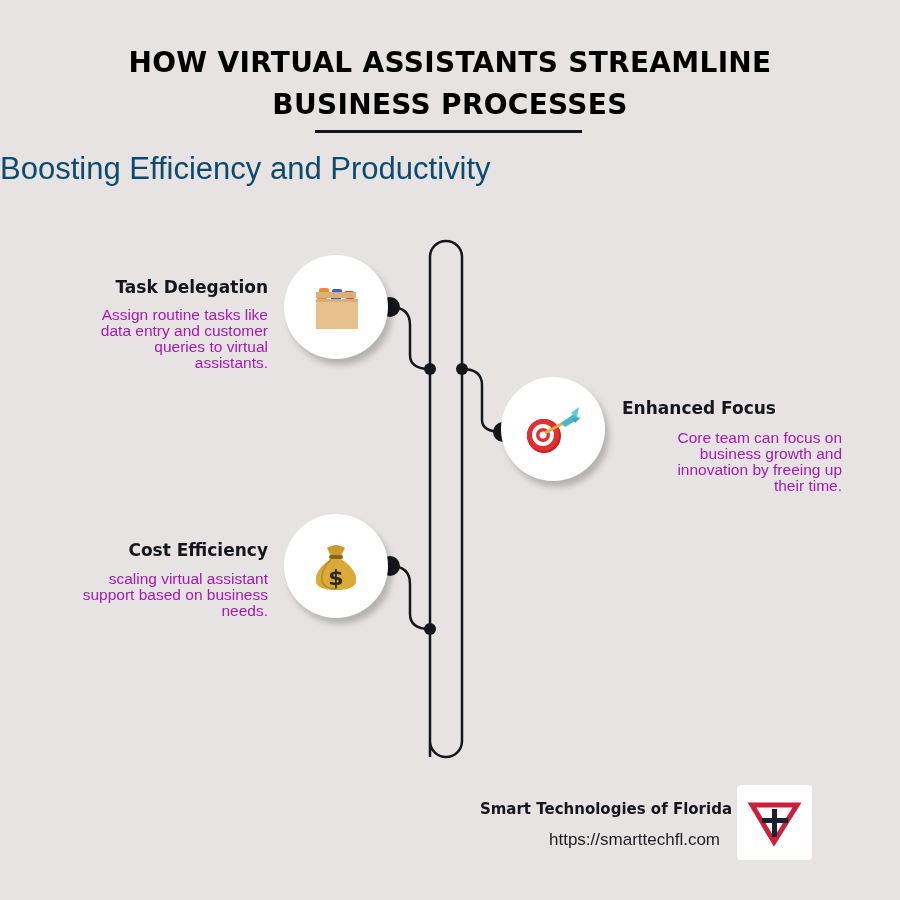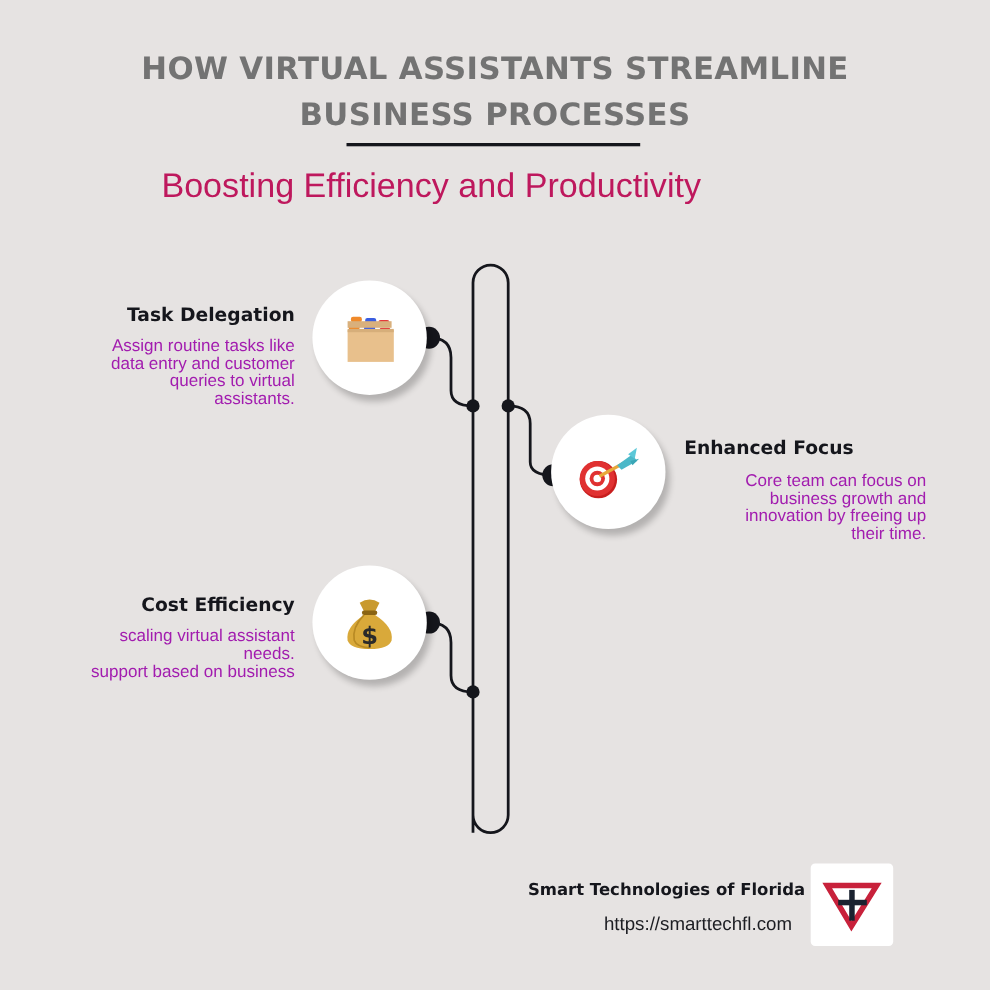--- a/index.html
+++ b/index.html
@@ -1,19 +1,19 @@
 <!DOCTYPE html>
 <html><head>
 <meta charset="utf-8">
 <style>
   html,body{margin:0;padding:0;}
   body{width:900px;height:900px;background:#e6e3e2;position:relative;overflow:hidden;font-family:"Liberation Sans",sans-serif;color:#15161c;}
-  .title{position:absolute;left:0;width:900px;top:42px;text-align:center;font-family:"DejaVu Sans",sans-serif;font-weight:bold;font-size:28px;line-height:42px;letter-spacing:0.3px;color:#737373;}
+  .title{position:absolute;left:0;width:900px;top:42px;text-align:center;font-family:"DejaVu Sans",sans-serif;font-weight:bold;font-size:28px;line-height:42px;letter-spacing:0.3px;color:#000000;}
   .rule{position:absolute;left:315px;top:130px;width:267px;height:3px;background:#15161c;}
-  .subtitle{position:absolute;left:0;width:784px;top:151px;text-align:center;font-size:31px;font-weight:normal;color:#be185d;}
+  .subtitle{position:absolute;left:0;width:784px;top:151px;font-size:31px;font-weight:normal;color:#0c4a6e;}
   svg.lines{position:absolute;left:0;top:0;}
   .circle{position:absolute;width:104px;height:104px;border-radius:50%;background:#fff;box-shadow:4px 6px 6px rgba(0,0,0,0.22);}
   .heading{position:absolute;font-family:"DejaVu Sans",sans-serif;font-weight:bold;font-size:17px;color:#15161c;white-space:nowrap;}
   .desc{position:absolute;font-size:15.5px;line-height:16px;color:#a21caf;}
   .right{text-align:right;}
   .left{text-align:right;}
   .brand{position:absolute;right:168px;top:800px;font-family:"DejaVu Sans",sans-serif;font-weight:bold;font-size:15px;color:#15161c;white-space:nowrap;text-align:right;}
   .url{position:absolute;right:180px;top:830px;font-size:17px;color:#1c1d22;white-space:nowrap;text-align:right;}
   .logo-box{position:absolute;left:737px;top:785px;width:75px;height:75px;background:#fff;border-radius:4px;}
 </style>
@@ -91,22 +91,22 @@
     <path d="M43,34 Q52,28 61,34 L57,42 L47,42 Z" fill="#c99a2e"></path>
     <rect x="45" y="41" width="14" height="4" rx="2" fill="#8a6414"></rect>
     <path d="M47,45 Q30,56 32,68 Q34,76 52,76 Q70,76 72,68 Q74,56 57,45 Z" fill="#d9a93a"></path>
     <path d="M47,45 Q36,56 38,68 Q40,74 52,75" fill="none" stroke="#b88a24" stroke-width="1.5"></path>
     <text x="52" y="71" text-anchor="middle" font-family="DejaVu Sans, sans-serif" font-weight="bold" font-size="22" fill="#2a2a2a">$</text>
   </svg>
 </div>
 <div class="heading right" style="right:632px;top:540px;">Cost Efficiency</div>
 <div class="desc right" style="right:632px;top:571px;width:240px;">
   <div>scaling virtual assistant</div>
+  <div>support based on business</div>
   <div>needs.</div>
-  <div>support based on business</div>
 </div>
 
 <div class="brand">Smart Technologies of Florida</div>
 <div class="url">https://smarttechfl.com</div>
 <div class="logo-box">
   <svg width="75" height="75">
     <path d="M15,20 L60,20 L37,57 Z" fill="none" stroke="#c8213b" stroke-width="5" stroke-linejoin="miter"></path>
     <rect x="35" y="24" width="5" height="28" fill="#1a2230"></rect>
     <rect x="25" y="33" width="26" height="5" fill="#1a2230"></rect>
   </svg>

